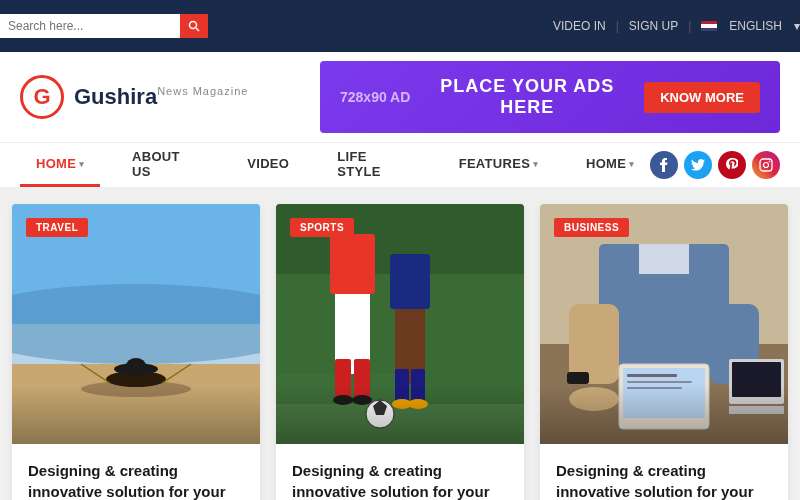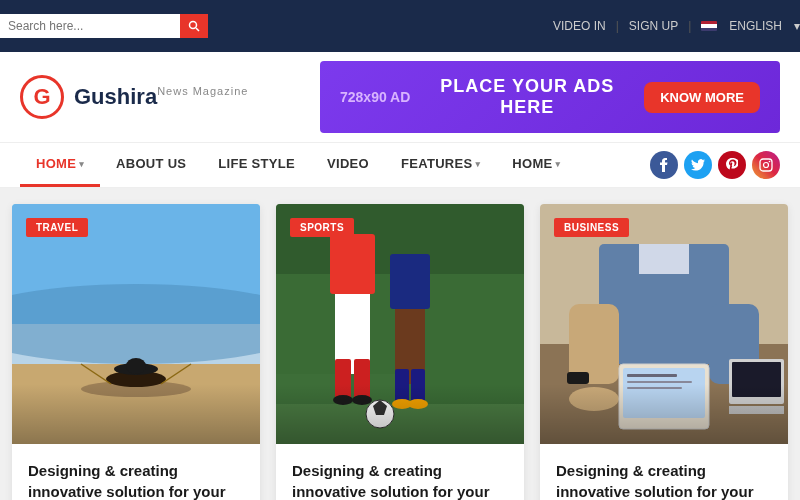--- a/index.html
+++ b/index.html
@@ -129,40 +129,40 @@
       flex: 1;
       text-align: center;
     }
     .know-more-btn {
       background: #e8352a;
       color: #fff;
       border: none;
       padding: 8px 16px;
       font-size: 13px;
       font-weight: bold;
-      border-radius: 8px;
+      border-radius: 3px;
       cursor: pointer;
       white-space: nowrap;
     }
 
     
     .nav-bar {
       background: #fff;
       border-top: 1px solid #eee;
       border-bottom: 1px solid #eee;
       height: 46px;
       display: flex;
       align-items: center;
       justify-content: space-between;
       padding: 0 20px;
     }
     .nav-links {
       display: flex;
       align-items: flex-start;
-      gap: 0;
+      gap: 16px;
       height: 100%;
     }
     .nav-item {
       height: 100%;
       display: flex;
       align-items: center;
       padding: 0 16px;
       font-size: 13px;
       font-weight: 600;
       color: #333;
@@ -307,24 +307,24 @@
 <div class="nav-bar">
   <div class="nav-links">
     <a class="nav-item active">
       <span>HOME</span>
       <span class="arrow">▾</span>
     </a>
     <a class="nav-item">
       <span>ABOUT US</span>
     </a>
     <a class="nav-item">
+      <span>VIDEO</span>
+    </a>
+    <a class="nav-item">
       <span>LIFE STYLE</span>
-    </a>
-    <a class="nav-item">
-      <span>VIDEO</span>
     </a>
     <a class="nav-item">
       <span>FEATURES</span>
       <span class="arrow">▾</span>
     </a>
     <a class="nav-item">
       <span>HOME</span>
       <span class="arrow">▾</span>
     </a>
   </div>

